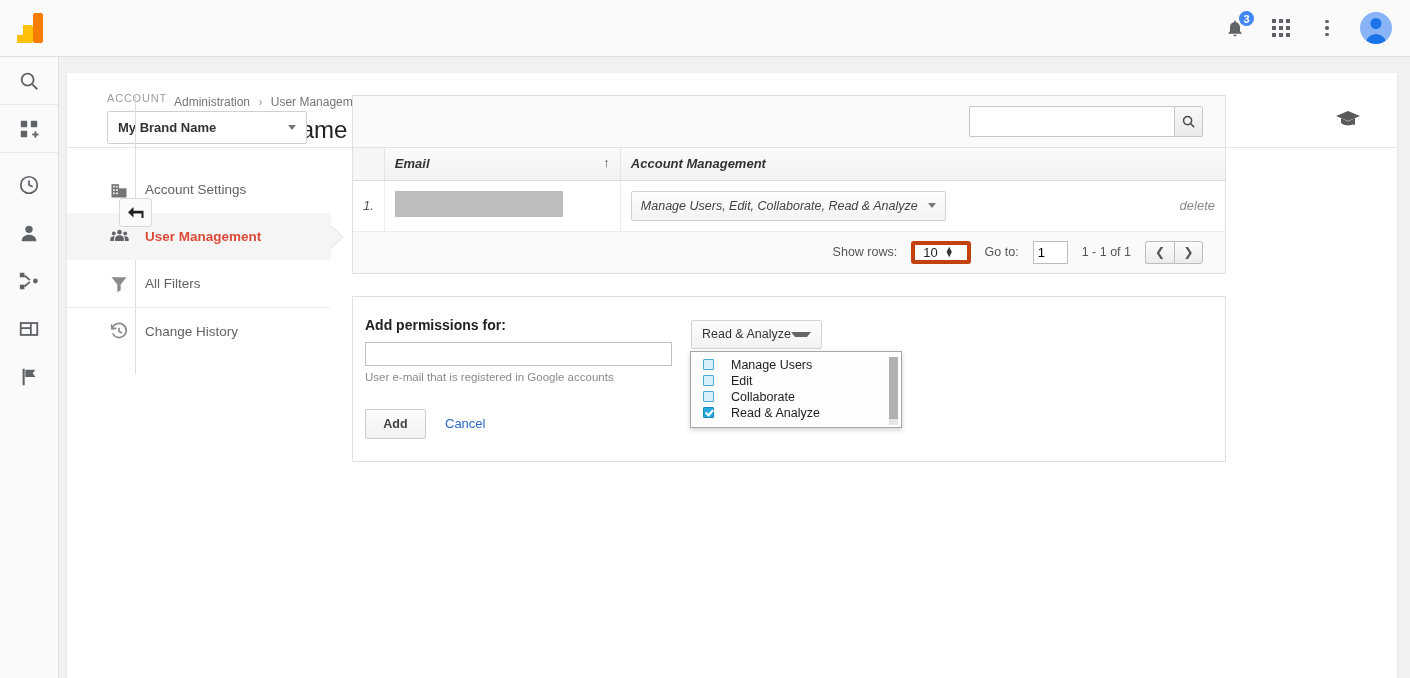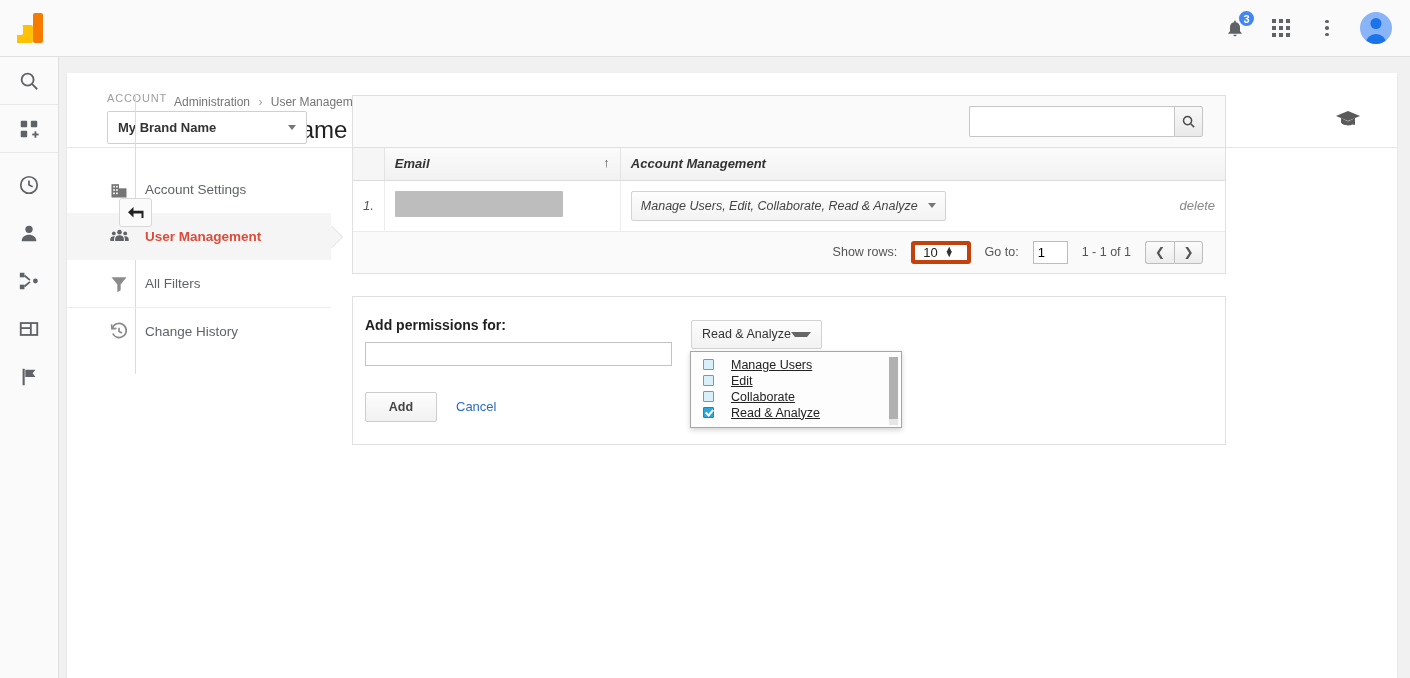--- a/index.html
+++ b/index.html
@@ -152,37 +152,37 @@
 
   
   .add-panel { margin-top:22px; border:1px solid #e0e0e0; background:#fff; padding:20px 0 22px 12px; position:relative; }
   .add-title { font-size:14px; font-weight:bold; color:#222; }
   .email-input { margin-top:9px; width:307px; height:24px; border:1px solid #c2c2c2; padding:0 5px; font-size:13px; outline:none; }
   .hint { font-size:11.5px; color:#8a8a8a; margin-top:5px; }
   .chk-row { margin-top:21px; display:flex; align-items:center; font-size:13px; color:#333; cursor:pointer; }
   .chk-box { width:13px; height:13px; border:1px solid #a9a9a9; background:#fff; margin-right:8px; border-radius:1px; }
   .btn-row { margin-top:26px; display:flex; align-items:center; gap:19px; }
   .btn-add {
-    width:72px;height:30px; border:1px solid #cccccc; border-radius:2px;
+    width:61px;height:30px; border:1px solid #cccccc; border-radius:2px;
     background:linear-gradient(#fdfdfd,#f1f1f1); font-size:12.5px; font-weight:bold; color:#444;
     display:flex; align-items:center; justify-content:center; cursor:pointer;
   }
   .btn-cancel { color:#2a6bc9; font-size:13px; cursor:pointer; }
 
   .perm-dd { position:absolute; left:338px; top:23px; }
   .perm-dd-head {
     display:inline-flex; align-items:center; height:29px; border:1px solid #d2d2d2; border-radius:2px;
     background:linear-gradient(#fdfdfd,#f2f2f2); padding:0 10px; font-size:12.5px; color:#333; cursor:pointer; min-width:105px;
   }
   .perm-dd-head .caret { margin-left:auto; padding-left:12px; width:0;height:0;border-left:4px solid transparent;border-right:4px solid transparent;border-top:5px solid #666; }
   .perm-menu {
     position:absolute; left:-1px; top:31px; width:212px; background:#fdfdfd;
     border:1px solid #a6a6a6; box-shadow:0 2px 5px rgba(0,0,0,.18); padding:5px 0 6px 0;
   }
-  .perm-opt { height:16px; display:flex; align-items:center; padding-left:12px; font-size:12.5px; color:#222; cursor:pointer;text-decoration:underline; }
+  .perm-opt { height:16px; display:flex; align-items:center; padding-left:12px; font-size:12.5px; color:#222; cursor:pointer; }
   .perm-opt + .perm-opt { margin-top:0px; }
   .cb { width:11px; height:11px; border:1px solid #4aa8d8; background:#d9f0fb; margin-right:17px; border-radius:1px; position:relative; flex:none; }
   .cb.on { background:#29a8e0; border-color:#1b88bb; }
   .cb.on:after {
     content:""; position:absolute; left:3px; top:0px; width:3px; height:6px;
     border:solid #fff; border-width:0 2px 2px 0; transform:rotate(42deg);
   }
   .dd-scroll { position:absolute; right:3px; top:5px; width:9px; height:68px; background:#e6e6e6; }
   .dd-scroll i { position:absolute; left:0; top:0; width:9px; height:62px; background:#b0b0b0; display:block; }
 </style>
@@ -430,20 +430,21 @@
       <span class="pager">
         <span class="pg">❮</span>
         <span class="pg">❯</span>
       </span>
     </div>
   </div>
 
   <div class="add-panel">
     <div class="add-title">Add permissions for:</div>
     <input class="email-input" type="text" value="" style="">
+    <div class="hint">User e-mail that is registered in Google accounts</div>
 
 
     <div class="btn-row">
       <div class="btn-add">Add</div>
       <div class="btn-cancel">Cancel</div>
     </div>
 
     <div class="perm-dd">
       <div class="perm-dd-head">
         <span>Read &amp; Analyze</span>

